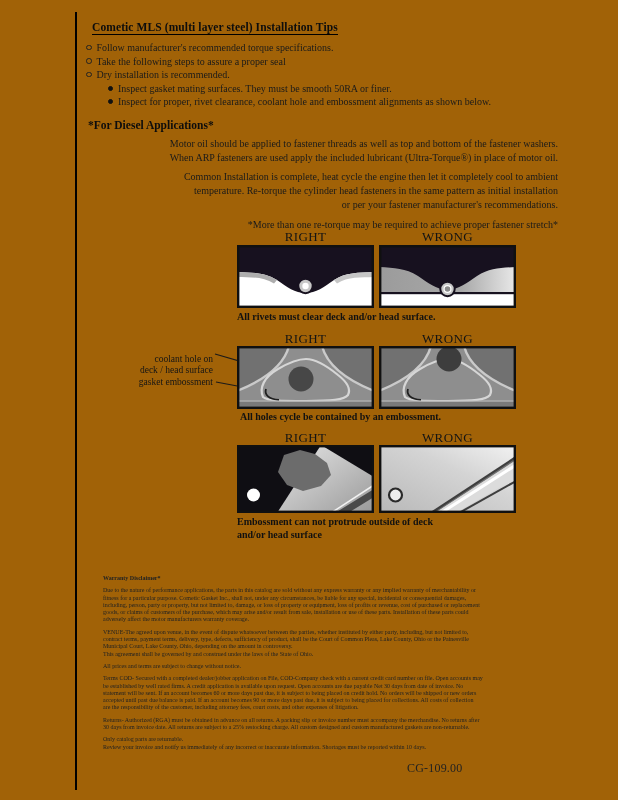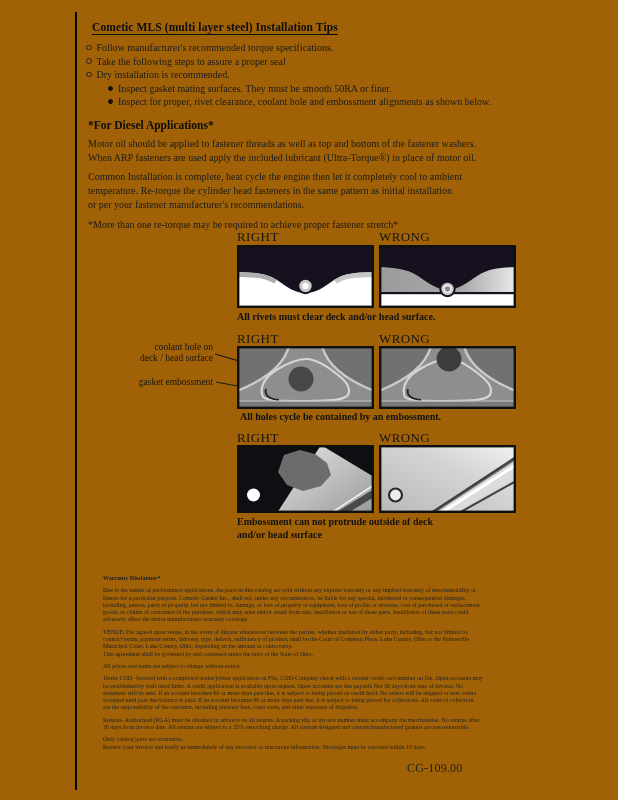--- a/index.html
+++ b/index.html
@@ -11,23 +11,23 @@
   .title{
     position:absolute;left:92px;top:21px;font-size:11.5px;font-weight:bold;color:#0d0d0d;
     border-bottom:1.4px solid #000;padding-bottom:1px;letter-spacing:.1px;white-space:nowrap;
   }
   .bullets{position:absolute;left:86px;top:41px;width:480px;font-size:10px;line-height:13.5px;}
   .bline{display:flex;align-items:baseline;}
   .bline .dot{width:3.5px;height:3.5px;border:1px solid #222;border-radius:50%;margin-right:5px;flex:0 0 auto;position:relative;top:-1px;}
   .bline.sub{margin-left:22px;}
   .bline.sub .dot{background:#111;border-color:#111;width:3px;height:3px;}
   .h2{position:absolute;left:88px;top:119px;font-size:11.5px;font-weight:bold;color:#0d0d0d;white-space:nowrap;}
-  .para{position:absolute;left:88px;width:470px;font-size:10px;line-height:14px;white-space:pre-line;}
+  .para{position:absolute;left:88px;width:470px;font-size:10px;line-height:14px;white-space:pre-line;text-align:right;}
   .p1{top:137px;} .p2{top:170px;} .p3{top:218px;}
-  .fig-head{position:absolute;width:137px;font-size:13px;color:#141414;letter-spacing:.4px;}
+  .fig-head{position:absolute;width:137px;text-align:center;font-size:13px;color:#141414;letter-spacing:.4px;}
   .fig-box{position:absolute;width:137px;}
   .fig-cap{position:absolute;font-size:10px;font-weight:bold;color:#111;white-space:pre-line;line-height:12.5px;}
   .fig-label{position:absolute;font-size:9.5px;color:#151515;text-align:right;white-space:pre-line;line-height:11px;}
   .leaders{position:absolute;left:0;top:330px;width:618px;height:120px;pointer-events:none;}
   .legal{position:absolute;left:103px;top:575px;width:420px;font-size:6px;line-height:7.3px;color:#222;}
   .legal .lh{font-weight:bold;margin-bottom:5px;}
   .legal p{margin:0 0 5px 0;white-space:pre-line;}
   .doccode{position:absolute;left:389px;top:761px;font-size:12px;color:#222;letter-spacing:.2px;margin-left:18px;}
 </style>
 </head>
@@ -100,21 +100,21 @@
       <circle cx="68.5" cy="44" r="7.2" fill="#c8c8c8" stroke="#17111f" stroke-width="2"></circle>
       <circle cx="68.5" cy="44" r="3.4" fill="#8a8a8a" stroke="#ffffff" stroke-width="1.2"></circle>
       <rect x="1.2" y="1.2" width="134.6" height="60.6" fill="none" stroke="#101010" stroke-width="2.4"></rect>
     </svg>
   </div>
   <div class="fig-cap" style="left:237px;top:311px;">All rivets must clear deck and/or head surface.</div>
 
   <div class="fig-head" style="left:237px;top:331px;">RIGHT</div>
   <div class="fig-head" style="left:379px;top:331px;">WRONG</div>
 
-  <div class="fig-label" style="left:100px;top:342px;width:113px;">coolant hole on
+  <div class="fig-label" style="left:100px;top:354px;width:113px;">coolant hole on
 deck / head surface</div>
   <div class="fig-label" style="left:100px;top:377px;width:113px;">gasket embossment</div>
 
   <svg class="leaders">
     <line x1="215" y1="24" x2="301" y2="49" stroke="#1a1a1a" stroke-width="1.1"></line>
     <line x1="216" y1="52" x2="264" y2="61" stroke="#1a1a1a" stroke-width="1.1"></line>
   </svg>
 
   <div class="fig-box" style="left:237px;top:346px;">
     <svg width="137" height="63" viewBox="0 0 137 63">

